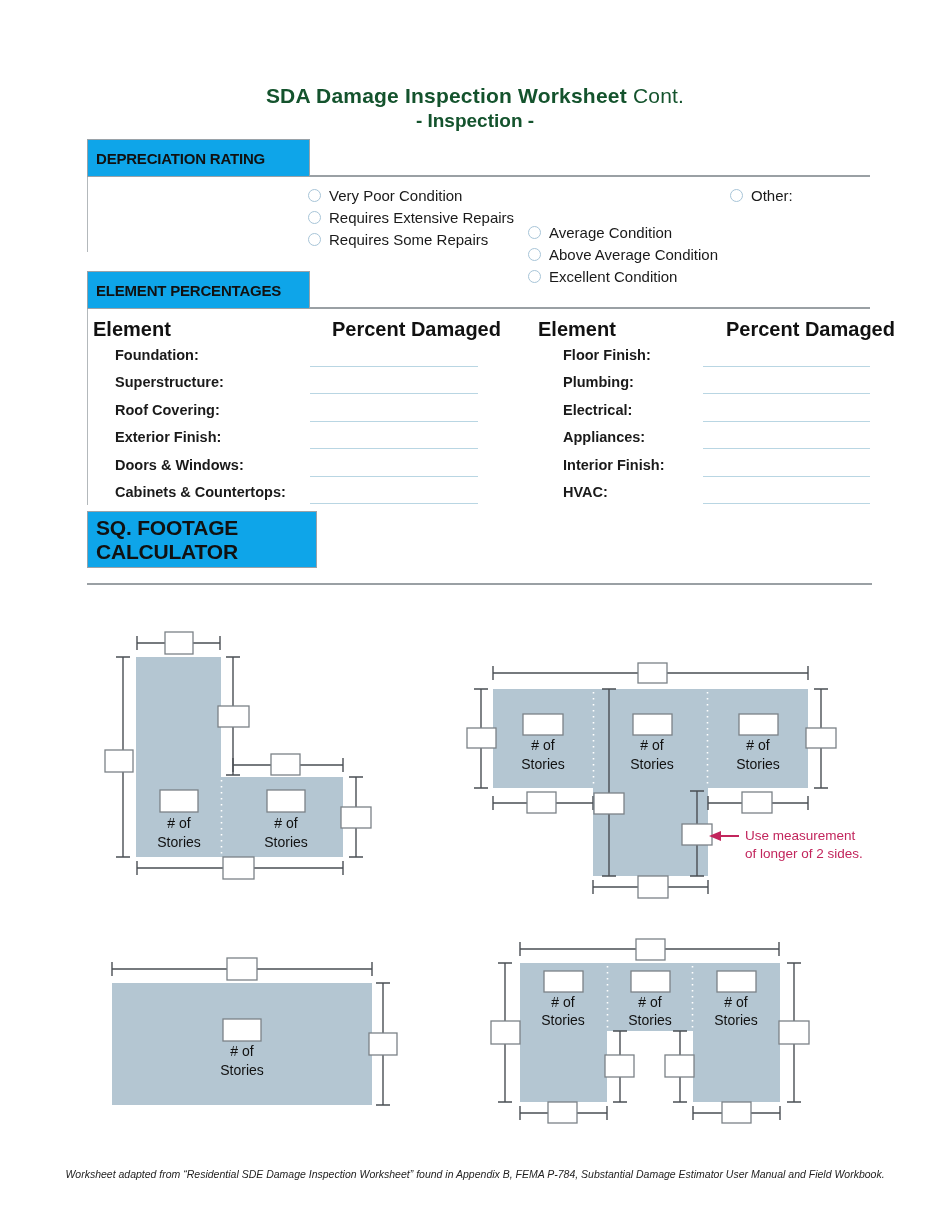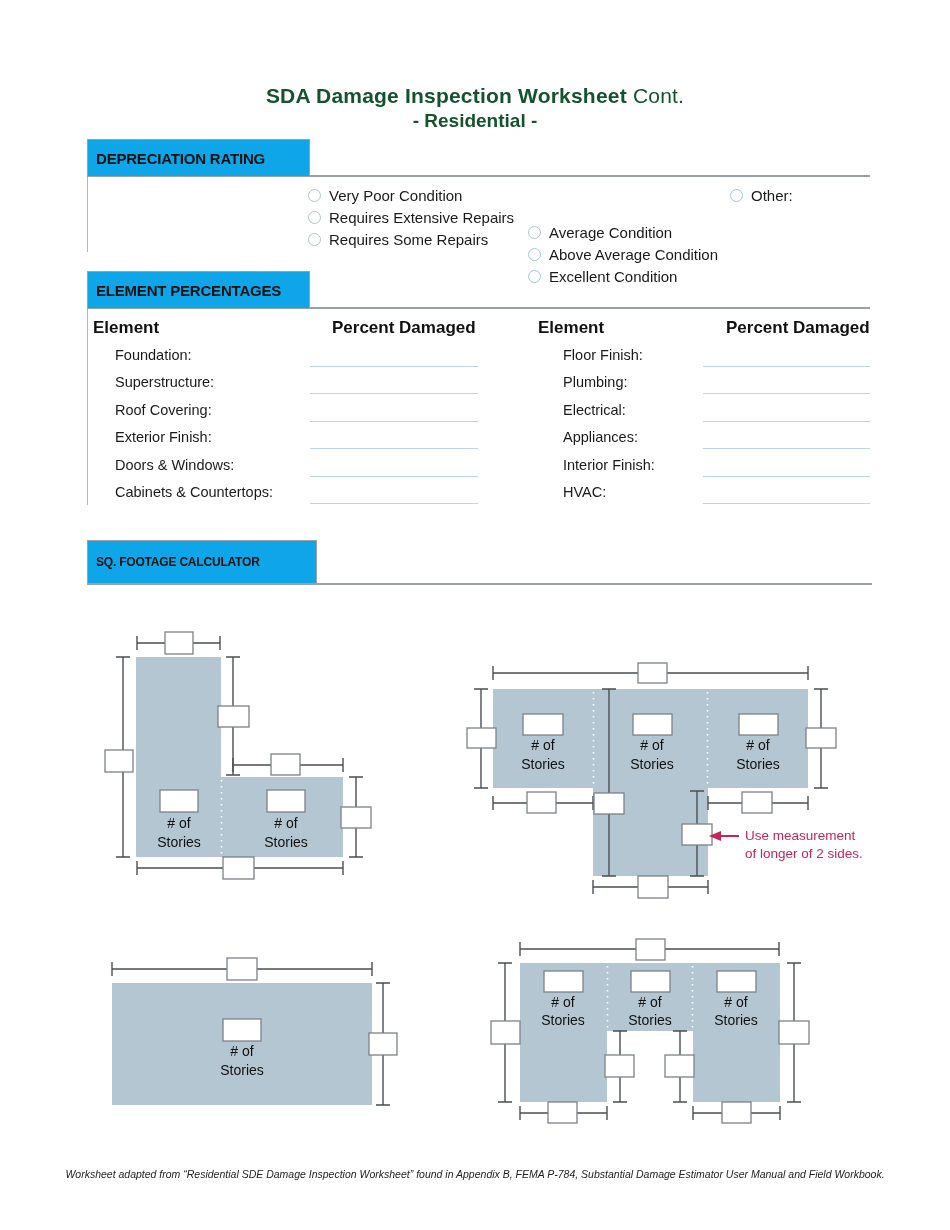--- a/index.html
+++ b/index.html
@@ -22,22 +22,22 @@
   .hrule { position:absolute; height:2px; background:#9aa0a4; z-index:1; }
   .vrule { position:absolute; width:1px; background:#b3b8bb; }
   
   .dep-col { position:absolute; }
   .dep-opt { display:flex; align-items:center; height:22px; font-size:15px; }
   .radio {
     width:11px; height:11px; border:1.5px solid #a8c5d8; border-radius:50%;
     background:#fff; margin-right:8px; flex:0 0 auto;
   }
   
-  .ep-header { position:absolute; font-size:17px; font-weight:bold; color:#111; }
-  .ep-table { position:absolute; }
+  .ep-header { position:absolute; font-size:20px; font-weight:bold; color:#111; }
+  .ep-table { position:absolute;font-weight:bold; }
   .ep-row { display:flex; height:27.4px; align-items:flex-start; }
   .ep-label { font-size:14.5px; padding-top:4px; color:#1a1a1a; }
   .ep-label.l { width:195px; }
   .ep-label.r { width:140px; }
   .ep-field { height:23px; border-bottom:1.5px solid #b9d6e3; }
   .ep-field.l { width:168px; }
   .ep-field.r { width:167px; }
   
   .diagrams { position:absolute; left:0; top:585px; width:950px; height:560px; }
   .diagrams svg { position:absolute; overflow:visible; }
@@ -59,21 +59,21 @@
 </head>
 <body>
 
 <div class="page">
 
   <div class="title-block">
     <div class="title-line1">
       <span class="title-main">SDA Damage Inspection Worksheet</span>
       <span class="title-cont">Cont.</span>
     </div>
-    <div class="title-sub">- Residential -</div>
+    <div class="title-sub">- Inspection -</div>
   </div>
 
   <div class="tab" style="left:87px; top:139px; width:223px; height:38px; font-size:15px;">
     <span>DEPRECIATION RATING</span>
   </div>
   <div class="hrule" style="left:87px; top:175px; width:783px;"></div>
   <div class="vrule" style="left:87px; top:177px; height:75px;"></div>
 
   <div class="dep-col" style="left:308px; top:184px;text-align:right;">
     <div class="dep-opt">
@@ -170,21 +170,21 @@
     <div class="ep-row">
       <span class="ep-label r">Interior Finish:</span>
       <div class="ep-field r"></div>
     </div>
     <div class="ep-row">
       <span class="ep-label r">HVAC:</span>
       <div class="ep-field r"></div>
     </div>
   </div>
 
-  <div class="tab" style="left:87px; top:540px; width:230px; height:44px; font-size:12px;">
+  <div class="tab" style="left:87px; top:511px; width:230px; height:57px; font-size:21px;">
     <span>SQ. FOOTAGE CALCULATOR</span>
   </div>
   <div class="hrule" style="left:87px; top:583px; width:785px;"></div>
 
   <div class="diagrams">
 
     <svg style="left:95px; top:40px;" width="295" height="265" viewBox="0 0 295 265">
       <path class="bld" d="M41,32 H126 V152 H248 V232 H41 Z"></path>
       <path class="sep" d="M126.5,155 V230"></path>
 

